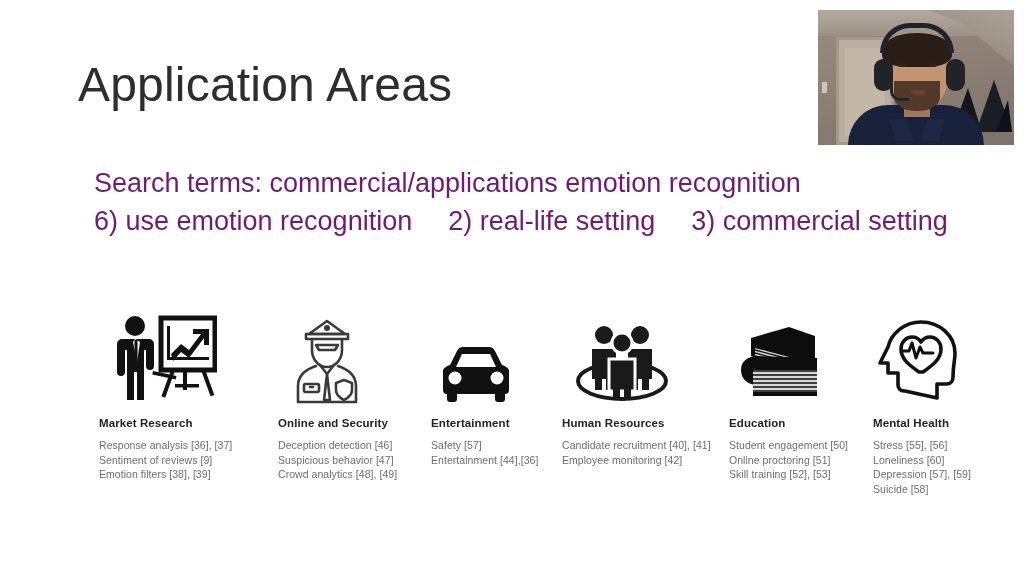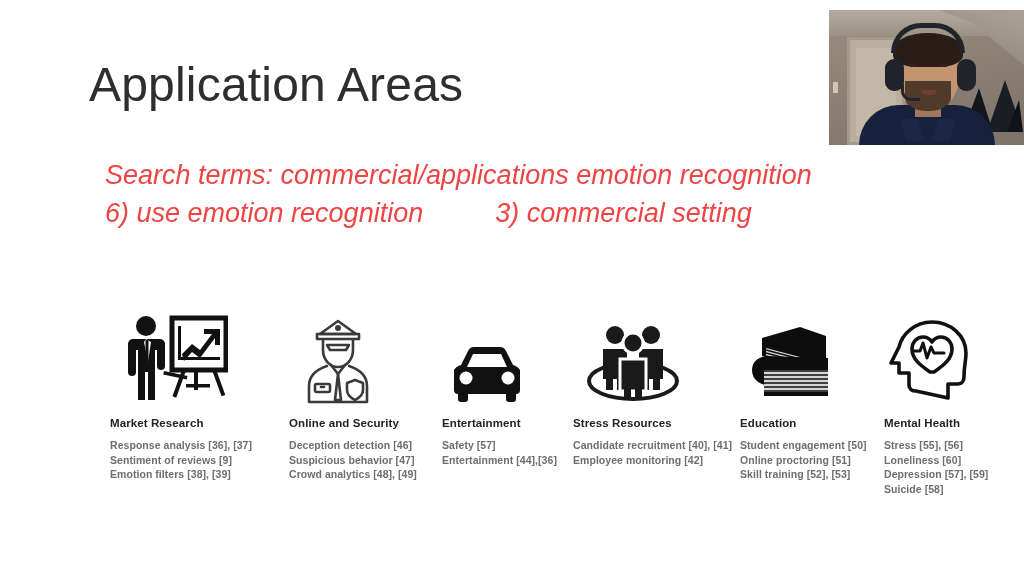--- a/index.html
+++ b/index.html
@@ -13,44 +13,42 @@
     position: relative;
     overflow: hidden;
     font-family: "Liberation Sans", sans-serif;
     -webkit-font-smoothing: antialiased;
   }
 
   #slide {
     position: absolute;
     inset: 0;
     background: #ffffff;
-    margin-left: 11px;
   }
 
   
   #slide-title {
     position: absolute;
     left: 78px;
     top: 56px;
     font-size: 48px;
     line-height: 58px;
     font-weight: 300;
     letter-spacing: 0.2px;
     color: #2e2e2e;
     white-space: nowrap;
   }
 
   
   #search-terms-block {
     position: absolute;
     left: 94px;
-    top: 156px;
-    color: #ef4444;
+    top: 164px;
+    color: #701a75;
     font-weight: 300;
-    font-style: italic;
   }
   .search-line-1 {
     font-size: 27px;
     line-height: 38px;
     white-space: nowrap;
   }
   .criteria-row {
     font-size: 27px;
     line-height: 38px;
     white-space: nowrap;
@@ -87,21 +85,20 @@
   .area-heading {
     margin-top: 13px;
     font-size: 11.5px;
     font-weight: 700;
     color: #232323;
     white-space: nowrap;
     letter-spacing: 0.1px;
   }
   .area-items {
     margin-top: 9px;
-    font-weight: bold;
   }
   .area-item {
     font-size: 10.5px;
     line-height: 14.5px;
     color: #6e6e6e;
     white-space: nowrap;
     letter-spacing: 0.05px;
   }
 
   
@@ -227,20 +224,21 @@
 
 <div id="slide">
 
   <div id="slide-title">Application Areas</div>
 
   <div id="search-terms-block">
     <div class="search-line-1">Search terms: commercial/applications emotion recognition</div>
     <div class="criteria-row">
       <span class="criteria-item">6) use emotion recognition</span>
       <span class="criteria-gap-1"></span>
+      <span class="criteria-item">2) real-life setting</span>
       <span class="criteria-gap-2"></span>
       <span class="criteria-item">3) commercial setting</span>
     </div>
   </div>
 
   <div id="areas-row">
 
     <div class="area-col" id="col-market-research">
       <div class="area-icon-wrap">
         <svg width="108" height="90" viewBox="0 0 108 90" aria-hidden="true">
@@ -334,21 +332,21 @@
               <circle cx="48" cy="25" r="10"></circle>
               <path d="M35 41 h26 v32 h-26 z"></path>
             </g>
             <g fill="#1a1a1a">
               <rect x="39" y="68" width="7" height="14"></rect>
               <rect x="50" y="68" width="7" height="14"></rect>
             </g>
           </g>
         </svg>
       </div>
-      <div class="area-heading">Stress Resources</div>
+      <div class="area-heading">Human Resources</div>
       <div class="area-items">
         <div class="area-item">Candidate recruitment [40], [41]</div>
         <div class="area-item">Employee monitoring [42]</div>
       </div>
     </div>
 
     <div class="area-col" id="col-education">
       <div class="area-icon-wrap">
         <svg width="92" height="82" viewBox="0 0 92 82" aria-hidden="true">
           <g>

